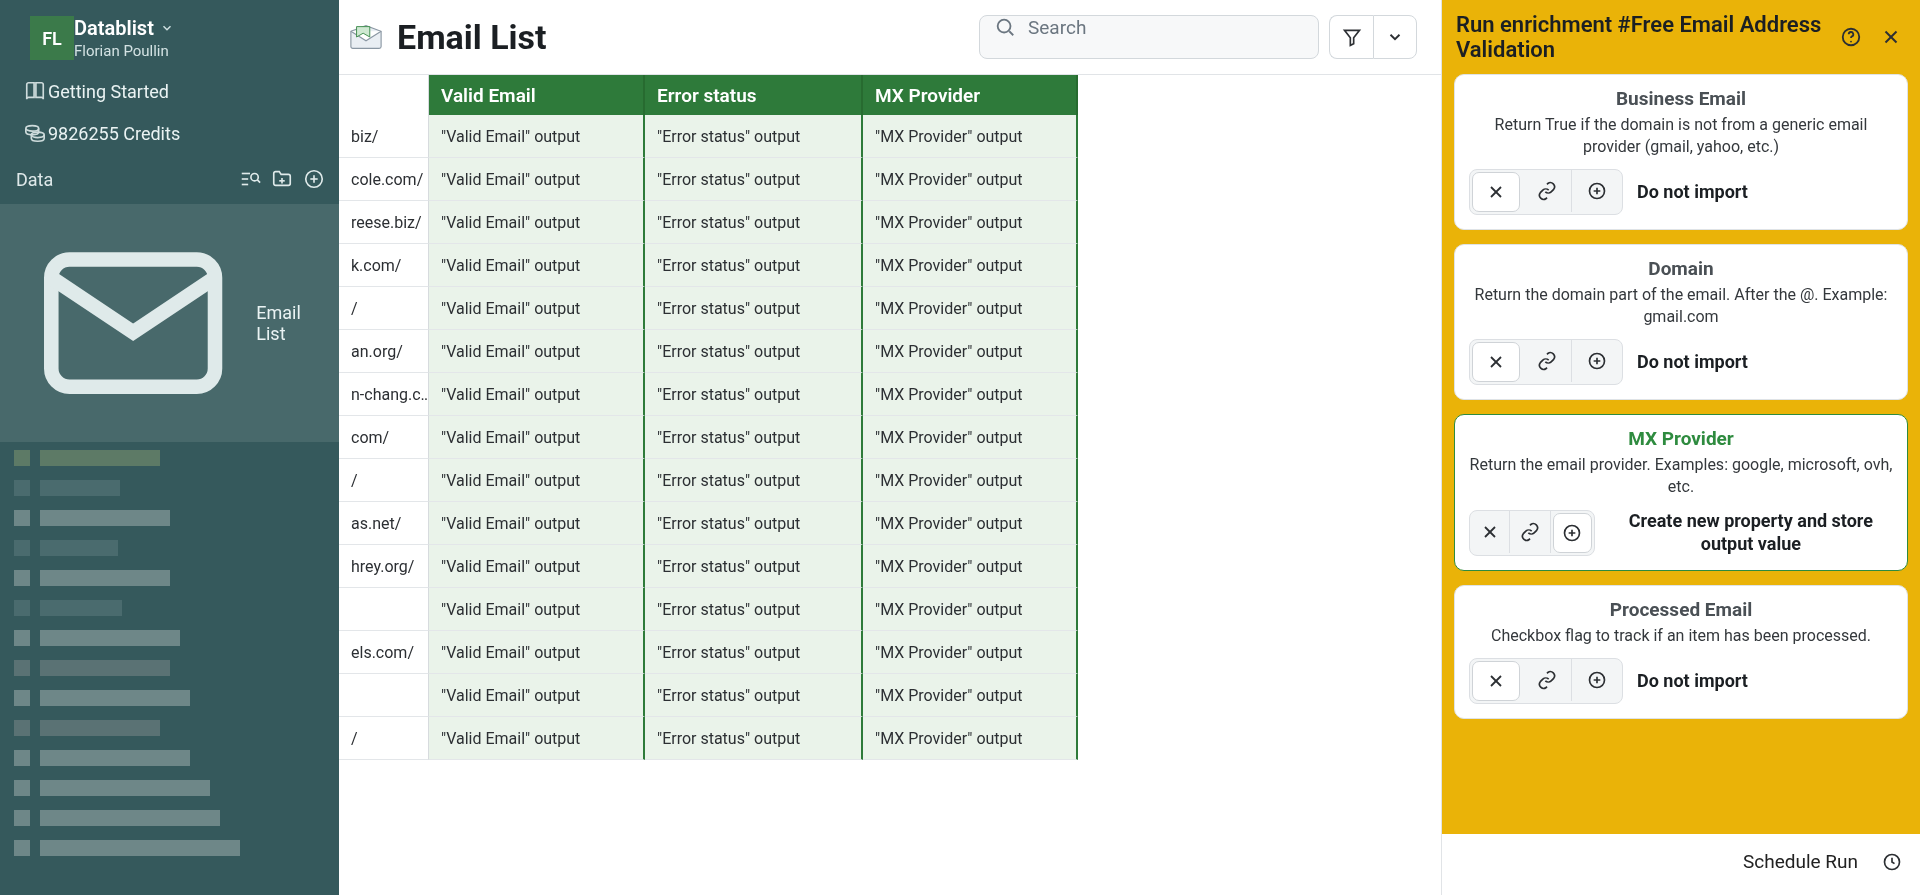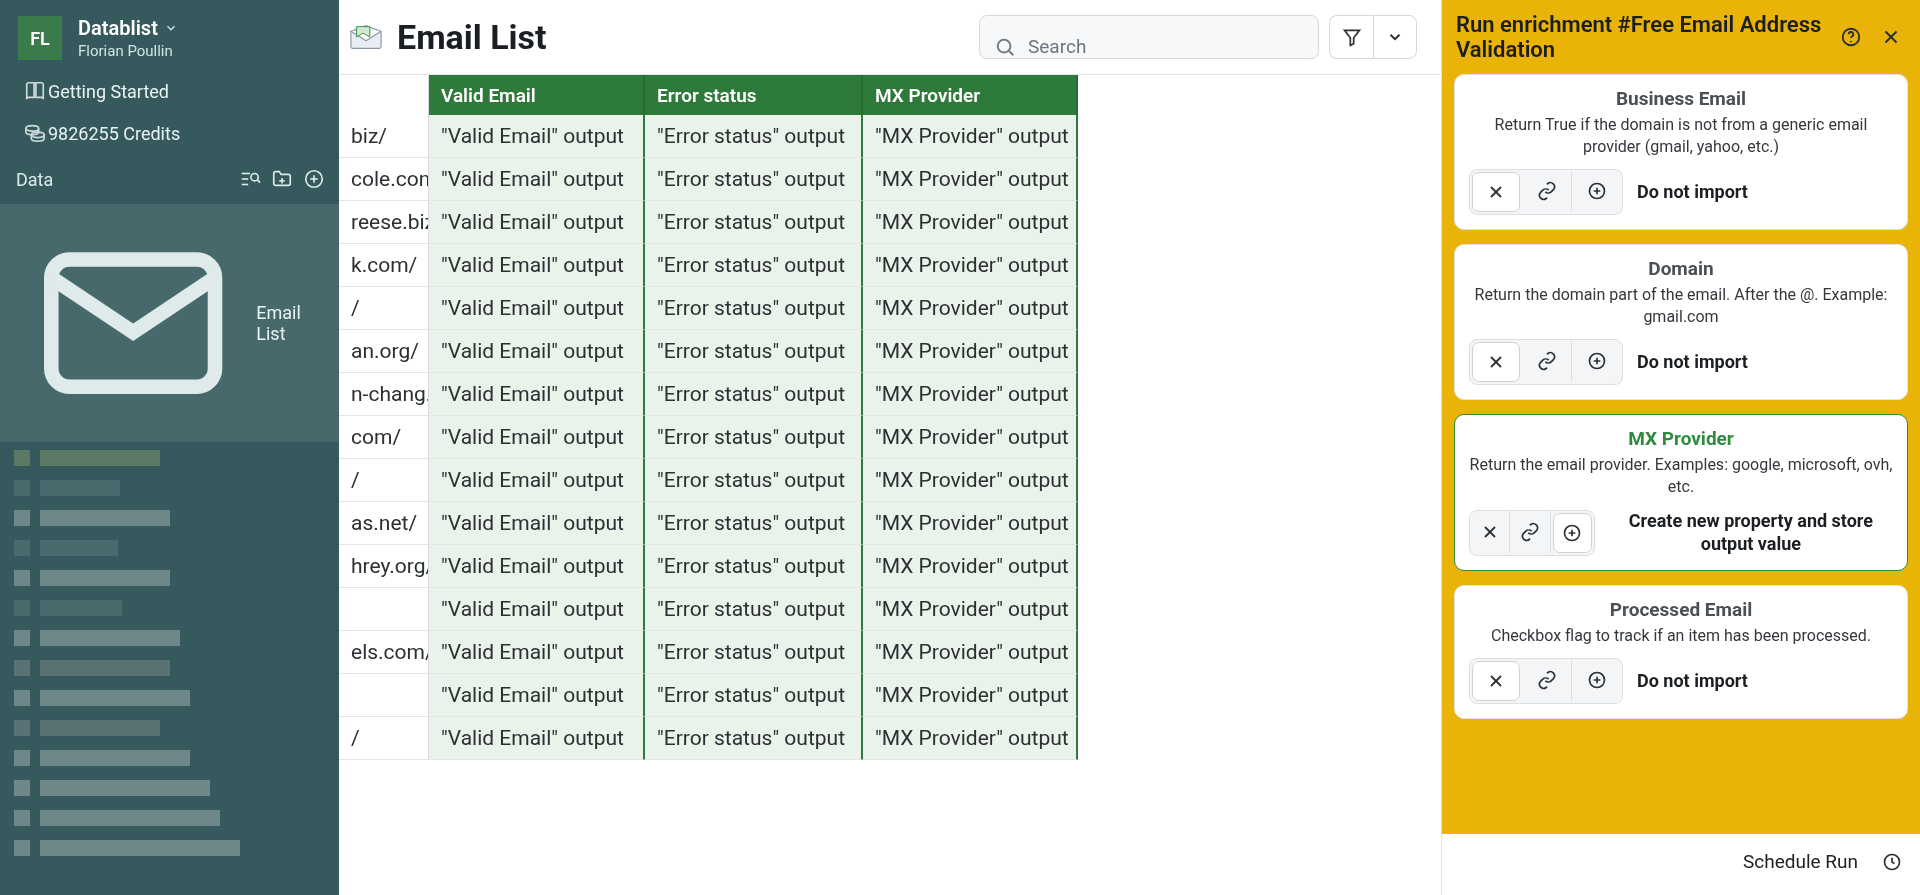--- a/index.html
+++ b/index.html
@@ -2,21 +2,21 @@
 <html><head>
 <meta charset="utf-8">
 <style>
 * { margin: 0; padding: 0; box-sizing: border-box; font-family: -apple-system, BlinkMacSystemFont, "Segoe UI", Roboto, Helvetica, Arial, sans-serif; }
 html, body { width: 1920px; height: 895px; overflow: hidden; background: #fff; }
 
 .app { display: flex; width: 100%; height: 100%; }
 
 
 .sidebar { width: 339px; background: #35595c; color: #e5eeef; display: flex; flex-direction: column; }
-.sb-header { display: flex; align-items: flex-end; padding: 16px 18px 10px 18px; gap: 16px; }
+.sb-header { display: flex; align-items: flex-end; padding: 16px 18px 10px 18px; gap: 0; margin-left: 12px; }
 .avatar { width: 44px; height: 44px; background: #3b7a4a; color: #fff; display: flex; align-items: center; justify-content: center; font-weight: 600; font-size: 18px; }
 .workspace-name { font-size: 20px; font-weight: 600; color: #fff; display: flex; align-items: center; gap: 6px; }
 .user-name { font-size: 15px; color: #d3e2e3; margin-top: 2px; }
 .sb-link { display: flex; align-items: center; gap: 2px; padding: 10px 24px; font-size: 18px; color: #eaf3f3; cursor: pointer; }
 .sb-link svg, .sb-link .icon { width: 22px; height: 22px; opacity: .9; }
 .sb-section { display: flex; align-items: center; justify-content: space-between; padding: 14px 14px 14px 16px; font-size: 18px; color: #dfe9ea; }
 .sb-section .actions { display: flex; gap: 10px; }
 .sb-section .actions svg { width: 22px; height: 22px; cursor: pointer; }
 .sb-item { display: flex; align-items: center; gap: 14px; padding: 10px 24px; font-size: 18px; color: #eaf3f3; cursor: pointer; }
 .sb-item.active { background: #48696b; }
@@ -30,30 +30,30 @@
 .blurD { background: #4a6b6e; }
 
 .main { flex: 1; display: flex; flex-direction: column; min-width: 0; }
 
 
 .topbar { height: 75px; display: flex; align-items: center; gap: 18px; padding: 0 0 0 10px; border-bottom: 1px solid #e1e4e7; }
 .title-wrap { display: flex; align-items: center; gap: 14px; flex: 0 0 auto; }
 .mail-icon { width: 34px; height: 28px; display: block; }
 .page-title { font-size: 34px; font-weight: 700; color: #1b1f23; }
 .search-wrap { margin-left: auto; display: flex; align-items: center; gap: 10px; }
-.search-box { width: 340px; height: 44px; border: 1px solid #d3d8dc; border-radius: 8px; background: #f7f8f9; display: flex; align-items: flex-end; gap: 12px; padding: 0 14px; color: #6b7680; font-size: 19px; }
+.search-box { width: 340px; height: 44px; border: 1px solid #d3d8dc; border-radius: 8px; background: #f7f8f9; display: flex; align-items: flex-start; gap: 12px; padding: 0 14px; color: #6b7680; font-size: 19px; }
 .filter-btn, .chev-btn { width: 44px; height: 44px; border: 1px solid #d3d8dc; border-radius: 8px; display: flex; align-items: center; justify-content: center; background: #fff; cursor: pointer; }
 .filter-chev-group { display: flex; gap: 0; }
 .filter-chev-group .filter-btn { border-right: 0; border-radius: 8px 0 0 8px; }
 .filter-chev-group .chev-btn { border-radius: 0 8px 8px 0; margin-right: 24px; }
 
 
 .table-wrap { flex: 1; overflow: hidden; position: relative; }
 .grid { display: grid; grid-template-columns: 90px 216px 218px 215px; width: 739px; }
-.tbody .cell { height: 43px; display: flex; align-items: center; padding: 0 12px; font-size: 21px; color: #2c2f33; border-right: 2px solid #2e7a3a; border-bottom: 1px solid #e3e6e9; background: #eaf3ea; white-space: nowrap; overflow: hidden; text-overflow: ellipsis; }
+.tbody .cell { height: 43px; display: flex; align-items: center; padding: 0 12px; font-size: 16px; color: #2c2f33; border-right: 2px solid #2e7a3a; border-bottom: 1px solid #e3e6e9; background: #eaf3ea; white-space: nowrap; overflow: hidden; text-overflow: ellipsis; }
 .tbody .cell.first { background: #fff; border-right: 1px solid #d7dbde; color: #2c2f33; }
 
 .header-grid { display: grid; grid-template-columns: 90px 216px 218px 215px; }
 .header-grid .hcell { background: #2e7a3a; color: #fff; font-size: 19px; font-weight: 600; height: 40px; display:flex; align-items:center; padding:0 12px; border-right:2px solid #276b30; }
 .header-grid .hcell.first { background:#fff; border-right:1px solid #d7dbde; }
 
 
 .panel { width: 479px; border-left: 1px solid #e1e4e7; display: flex; flex-direction: column; background: #eab308; }
 .panel-header { display: flex; align-items: center; gap: 10px; padding: 12px 14px; }
 .panel-title { font-size: 22px; font-weight: 600; color: #1b1f23; flex: 1; }

